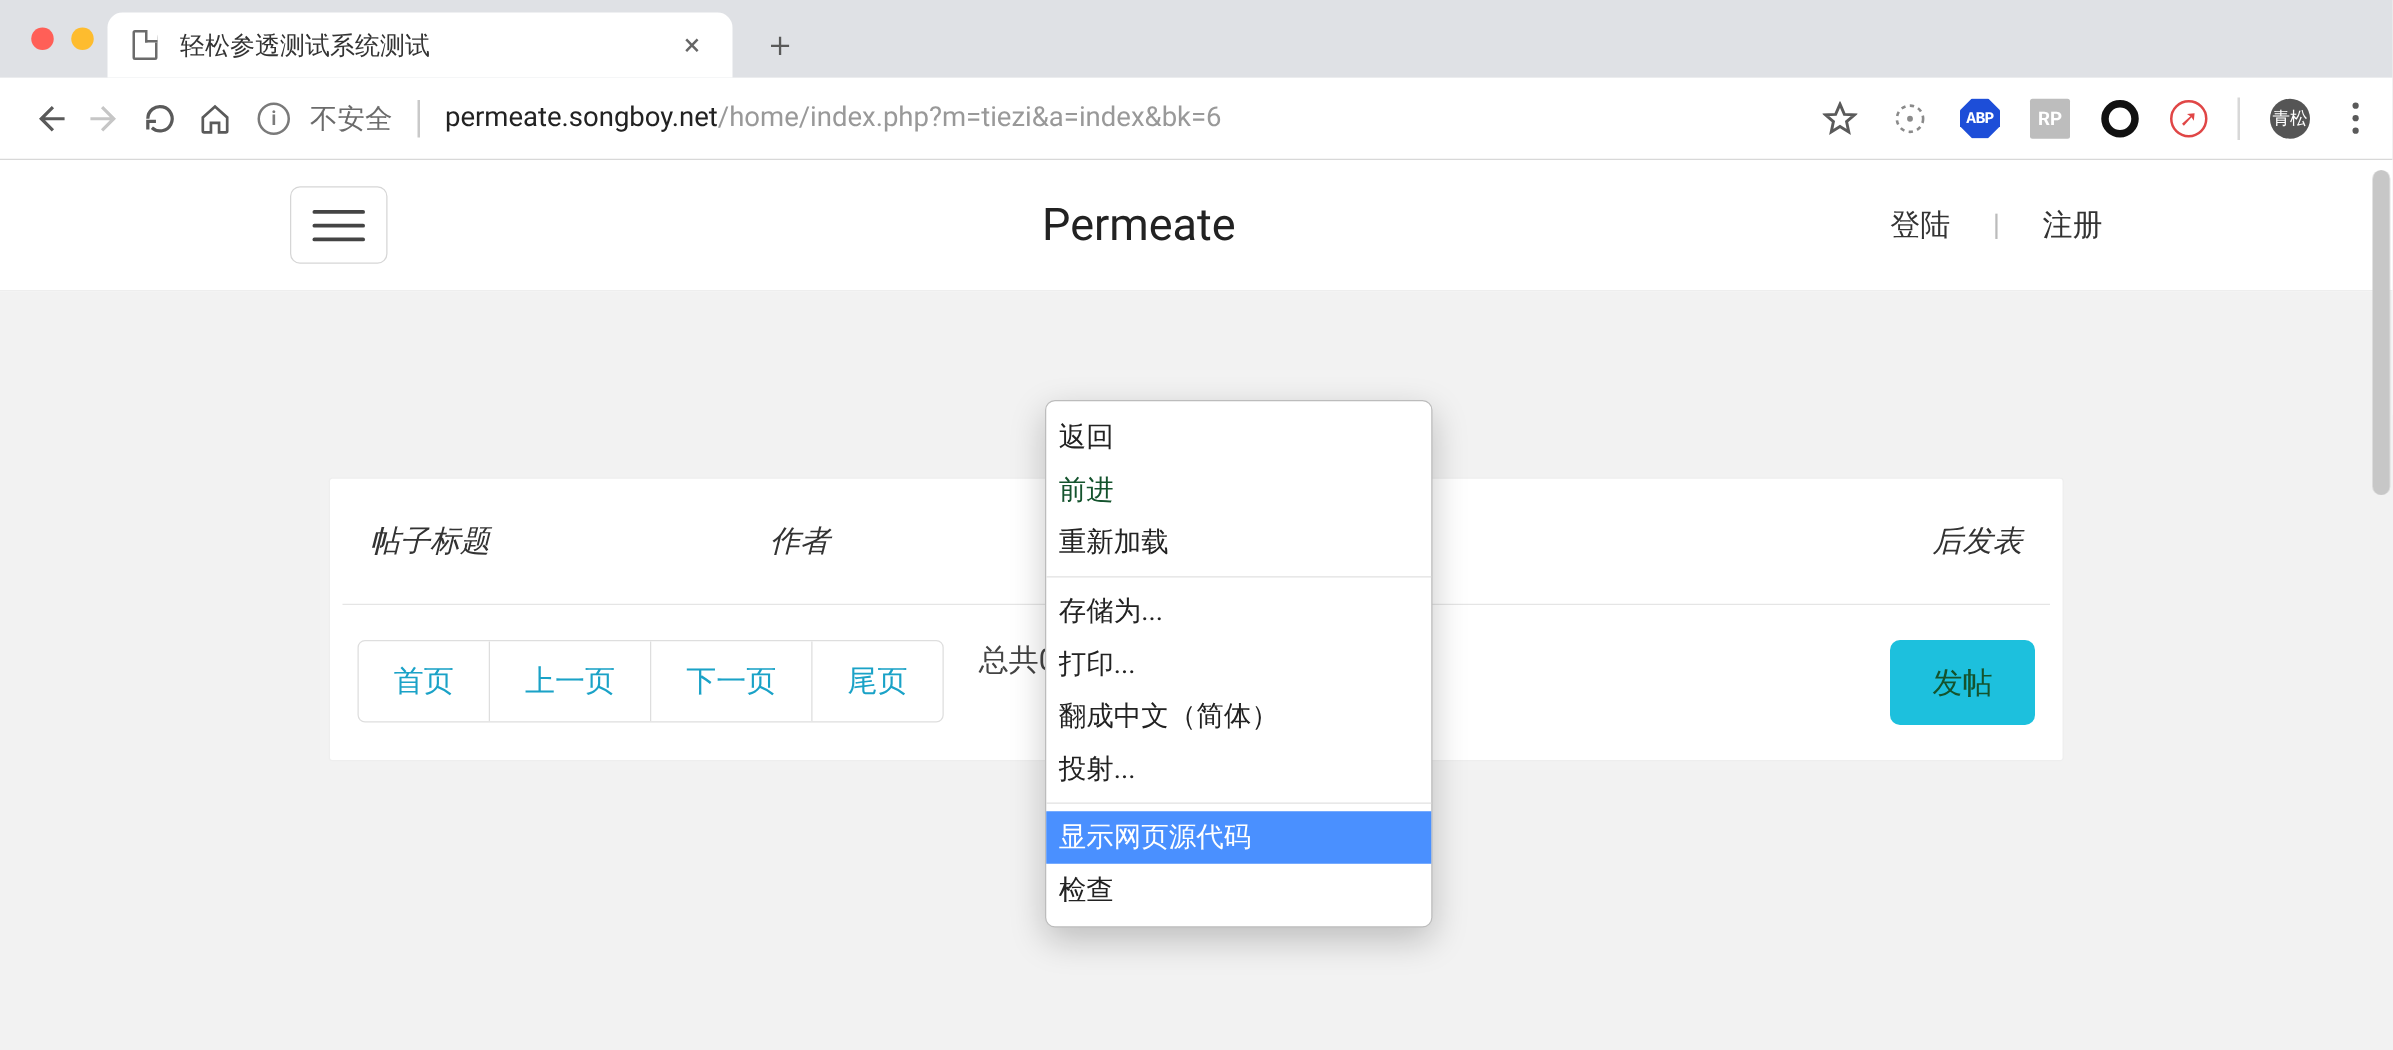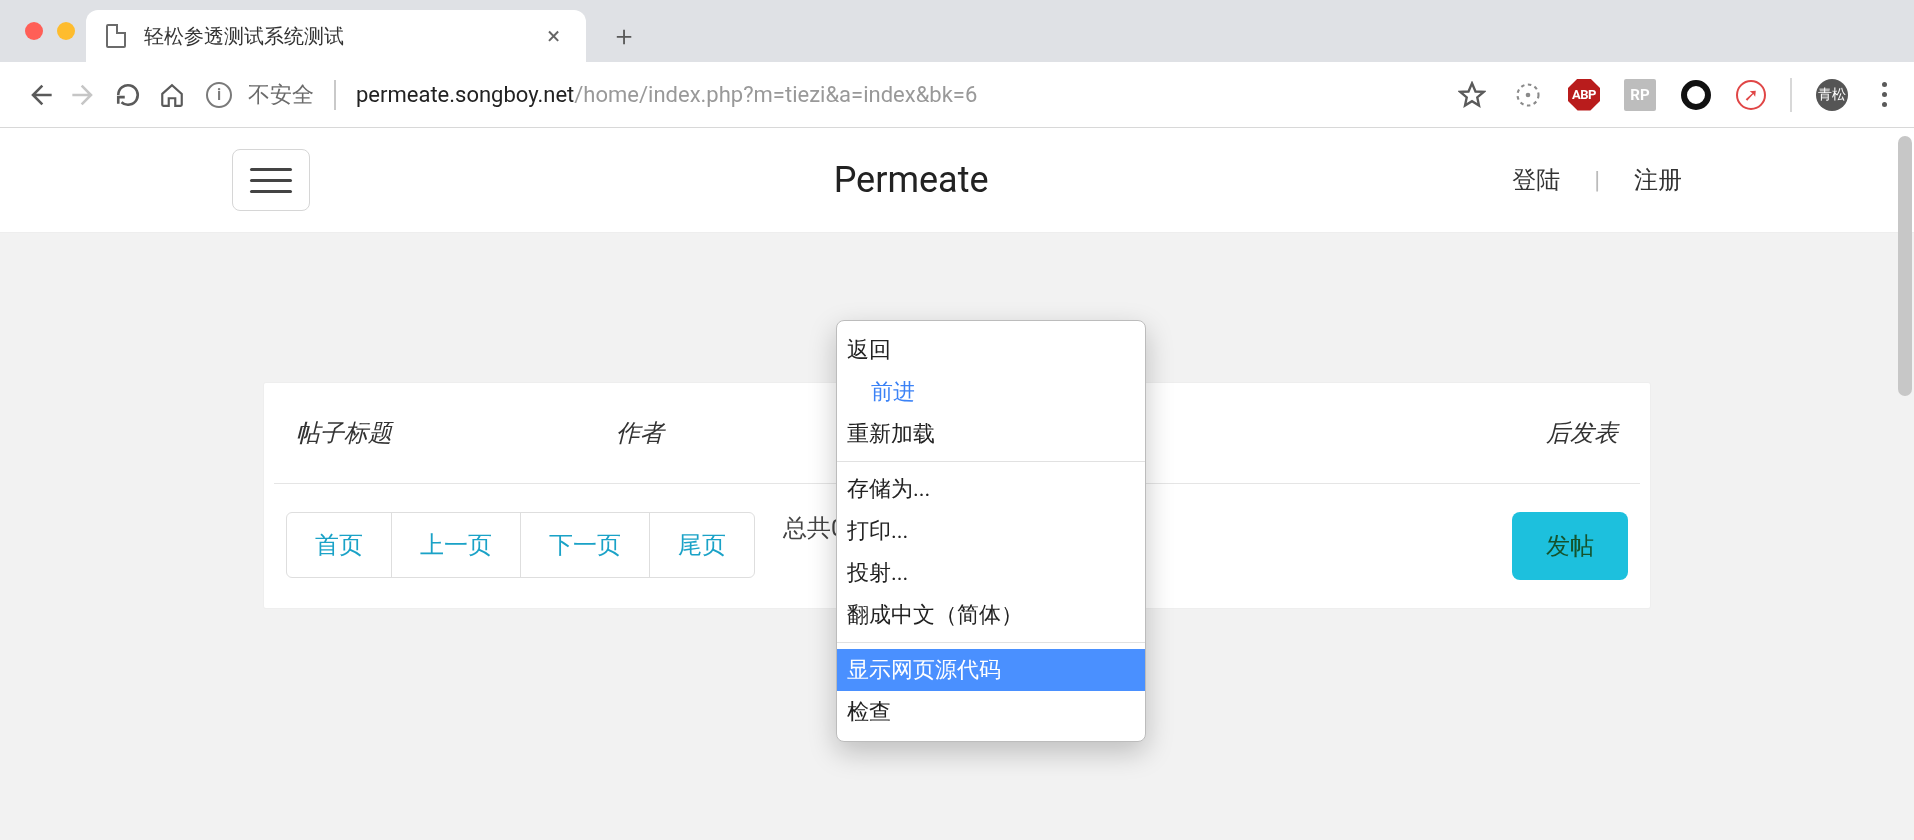--- a/index.html
+++ b/index.html
@@ -25,21 +25,21 @@
   .nav-btn.disabled { color:#bfbfbf; }
   .addr { flex:1; height:46px; display:flex; align-items:center; margin:0 12px; font-size:22px; }
   .addr .info-icn { width:26px; height:26px; border:2px solid #7a7a7a; border-radius:50%; display:flex; align-items:center; justify-content:center; color:#7a7a7a; font-size:16px; font-weight:600; margin-right:16px; }
   .addr .insecure { color:#6b6b6b; margin-right:20px; }
   .addr .bar { width:2px; height:30px; background:#c9c9c9; margin-right:20px; }
   .addr .url { color:#999; }
   .addr .url .host { color:#222;text-align:center; }
   .ext-area { display:flex; align-items:center; gap:24px; margin-left:16px; }
   .ext { width:32px; height:32px; display:flex; align-items:center; justify-content:center; }
   .star-icon svg { width:28px; height:28px; }
-  .abp { background:#b91c1c; clip-path:polygon(30% 0,70% 0,100% 30%,100% 70%,70% 100%,30% 100%,0 70%,0 30%); color:#fff; font-size:13px; font-weight:700; letter-spacing:-0.5px; }
+  .abp { background:#1d4ed8; clip-path:polygon(30% 0,70% 0,100% 30%,100% 70%,70% 100%,30% 100%,0 70%,0 30%); color:#fff; font-size:13px; font-weight:700; letter-spacing:-0.5px;font-family:Liberation Mono, monospace; }
   .rp  { background:#bdbdbd; color:#fff; font-size:15px; font-weight:700; border-radius:2px; }
   .ring{ width:30px; height:30px; border:6px solid #111; border-radius:50%; }
   .rocket{ width:30px; height:30px; border:2px solid #e04646; border-radius:50%; display:flex; align-items:center; justify-content:center; color:#e04646; font-size:18px; }
   .avatar{ width:32px; height:32px; border-radius:50%; background:#555; color:#fff; font-size:14px; display:flex; align-items:center; justify-content:center; }
   .kebab { width:24px; display:flex; flex-direction:column; align-items:center; gap:5px; }
   .kebab span { width:5px; height:5px; background:#5a5a5a; border-radius:50%; }
 
   
   .page { height:calc(100% - 128px); background:#fff; overflow:auto; position:relative; }
   .site-header { height:105px; display:flex; align-items:center; padding:0 232px; border-bottom:1px solid #eee; }
@@ -60,21 +60,21 @@
   .tfoot { display:flex; align-items:flex-start; padding:28px 22px; font-size:24px; }
   .pager { display:flex; border:1px solid #dedede; border-radius:6px; overflow:hidden; }
   .pager a { padding:16px 28px; color:#1aa2c7; border-right:1px solid #dedede; }
   .pager a:last-child { border-right:none; }
   .totals { margin-left:28px; color:#444; display:flex; gap:40px; }
   .post-btn { margin-left:auto; background:#1dc0dd; color:#14532d; padding:18px 34px; border-radius:8px; font-size:24px;font-family:Liberation Serif, serif; }
 
   
   .ctx { position:absolute; left:836px; top:320px; width:310px; background:#fff; border:1px solid #bcbcbc; border-radius:8px; box-shadow:0 10px 28px rgba(0,0,0,0.22); padding:8px 0; font-size:22px; }
   .ctx .item { padding:6px 10px; color:#222; }
-  .ctx .item.disabled { color:#3b82f6;margin-left:24px; }
+  .ctx .item.disabled { color:#14532d; }
   .ctx .item.selected { background:#4a90ff; color:#fff; }
   .ctx hr { border:none; border-top:1px solid #e1e1e1; margin:6px 0; }
 
   
   .vscroll { position:absolute; right:2px; top:136px; width:14px; height:260px; background:#c7c7c7; border-radius:8px; }
 
   a,button { cursor:pointer; text-decoration:none; }
 </style>
 </head>
 <body>
@@ -195,20 +195,20 @@
   </div>
 </div>
 
 <div class="ctx">
   <div class="item">返回</div>
   <div class="item disabled">前进</div>
   <div class="item">重新加载</div>
   <hr>
   <div class="item">存储为...</div>
   <div class="item">打印...</div>
+  <div class="item">翻成中文（简体）</div>
   <div class="item">投射...</div>
-  <div class="item">翻成中文（简体）</div>
   <hr>
   <div class="item selected">显示网页源代码</div>
   <div class="item">检查</div>
 </div>
 
 <div class="vscroll"></div>
 
 </body></html>

